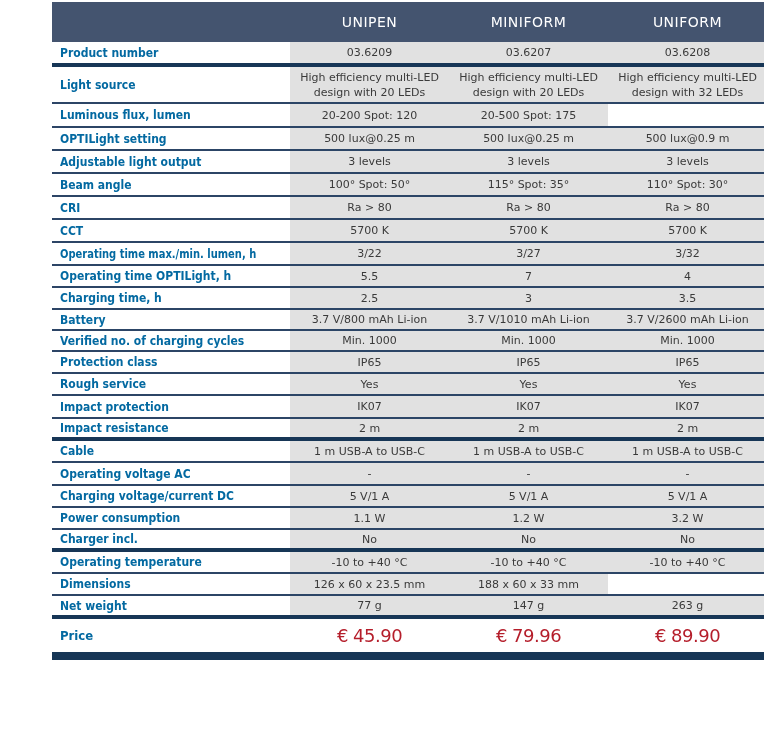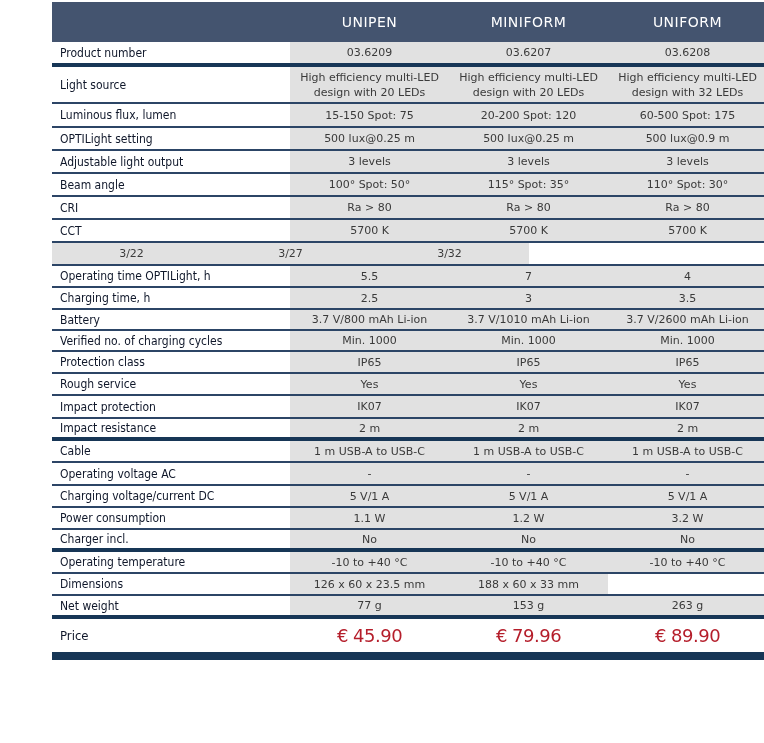--- a/index.html
+++ b/index.html
@@ -2,21 +2,21 @@
 <html><head>
   <meta charset="utf-8">
   <style>
     html, body { margin: 0; padding: 0; background: #ffffff; }
     body { width: 764px; height: 743px; position: relative; overflow: hidden; font-family: "DejaVu Sans", sans-serif; }
     .table { position: absolute; left: 28px; top: 2px; width: 715px; margin-left: 24px; }
     .hdr { display: flex; height: 40px; background: #44546f; }
     .hdr .lab { width: 238px; }
     .hdr .col { width: 159px; display: flex; align-items: center; justify-content: center; color: #ffffff; font-size: 14px; letter-spacing: 0.5px; font-family: "DejaVu Sans", sans-serif; }
     .row { display: flex; position: relative; box-sizing: border-box; }
-    .row .lab { width: 238px; box-sizing: border-box; padding-left: 8px; display: flex; align-items: center; font-weight: normal; font-size: 12px; color: #0f172a; font-family: "DejaVu Sans Condensed", "DejaVu Sans", sans-serif; letter-spacing: 0px; }
+    .row .lab { width: 238px; box-sizing: border-box; padding-left: 8px; display: flex; align-items: center; font-weight: bold; font-size: 12px; color: #0369a1; font-family: "DejaVu Sans Condensed", "DejaVu Sans", sans-serif; letter-spacing: 0px; }
     .row .val { width: 159px; background: #e1e1e1; display: flex; align-items: center; justify-content: center; text-align: center; font-size: 11px; color: #3a3a3a; line-height: 15px; font-family: "DejaVu Sans", sans-serif; }
     .row.thin { border-bottom: 2px solid #2c4566; }
     .row.thick { border-bottom: 4px solid #173656; }
     .row.price { background: #ffffff; }
     .row.price .lab { font-size: 13px; }
     .row.price .val { background: #ffffff; color: #b51e2b; font-weight: normal; font-size: 18px; letter-spacing: -0.5px; }
     .bottom-bar { height: 8px; background: #173656; }
     .lab-narrow { transform: scaleX(0.92); transform-origin: left center; display: inline-block; white-space: nowrap; }
   </style>
 </head>
@@ -39,23 +39,22 @@
 
   <div class="row thin" style="height:37px">
     <div class="lab">Light source</div>
     <div class="val">High efficiency multi-LED design with 20 LEDs</div>
     <div class="val">High efficiency multi-LED design with 20 LEDs</div>
     <div class="val">High efficiency multi-LED design with 32 LEDs</div>
   </div>
 
   <div class="row thin" style="height:24px">
     <div class="lab">Luminous flux, lumen</div>
-    <div class="val">15-150 Spot: 75</div>
     <div class="val">20-200 Spot: 120</div>
-    <div class="val">60-500 Spot: 175</div>
+    <div class="val">20-500 Spot: 175</div>
   </div>
 
   <div class="row thin" style="height:23px">
     <div class="lab">OPTILight setting</div>
     <div class="val">500 lux@0.25 m</div>
     <div class="val">500 lux@0.25 m</div>
     <div class="val">500 lux@0.9 m</div>
   </div>
 
   <div class="row thin" style="height:23px">
@@ -80,20 +79,23 @@
   </div>
 
   <div class="row thin" style="height:23px">
     <div class="lab">CCT</div>
     <div class="val">5700 K</div>
     <div class="val">5700 K</div>
     <div class="val">5700 K</div>
   </div>
 
   <div class="row thin" style="height:23px">
+    <div class="lab">
+        <span class="lab-narrow">Operating time max./min. lumen, h</span>
+      </div>
     <div class="val">3/22</div>
     <div class="val">3/27</div>
     <div class="val">3/32</div>
   </div>
 
   <div class="row thin" style="height:22px">
     <div class="lab">Operating time OPTILight, h</div>
     <div class="val">5.5</div>
     <div class="val">7</div>
     <div class="val">4</div>
@@ -192,21 +194,21 @@
 
   <div class="row thin" style="height:22px">
     <div class="lab">Dimensions</div>
     <div class="val">126 x 60 x 23.5 mm</div>
     <div class="val">188 x 60 x 33 mm</div>
   </div>
 
   <div class="row thick" style="height:23px">
     <div class="lab">Net weight</div>
     <div class="val">77 g</div>
-    <div class="val">153 g</div>
+    <div class="val">147 g</div>
     <div class="val">263 g</div>
   </div>
 
   <div class="row price" style="height:33px">
     <div class="lab">Price</div>
     <div class="val">€ 45.90</div>
     <div class="val">€ 79.96</div>
     <div class="val">€ 89.90</div>
   </div>
 

